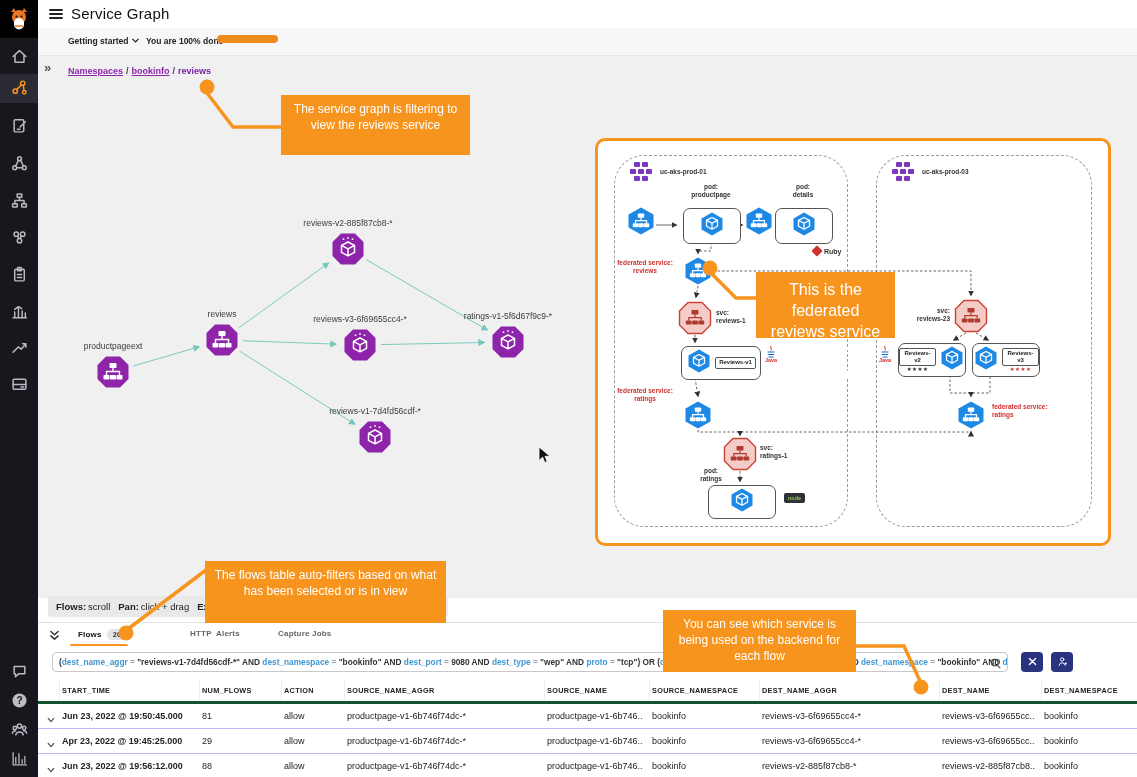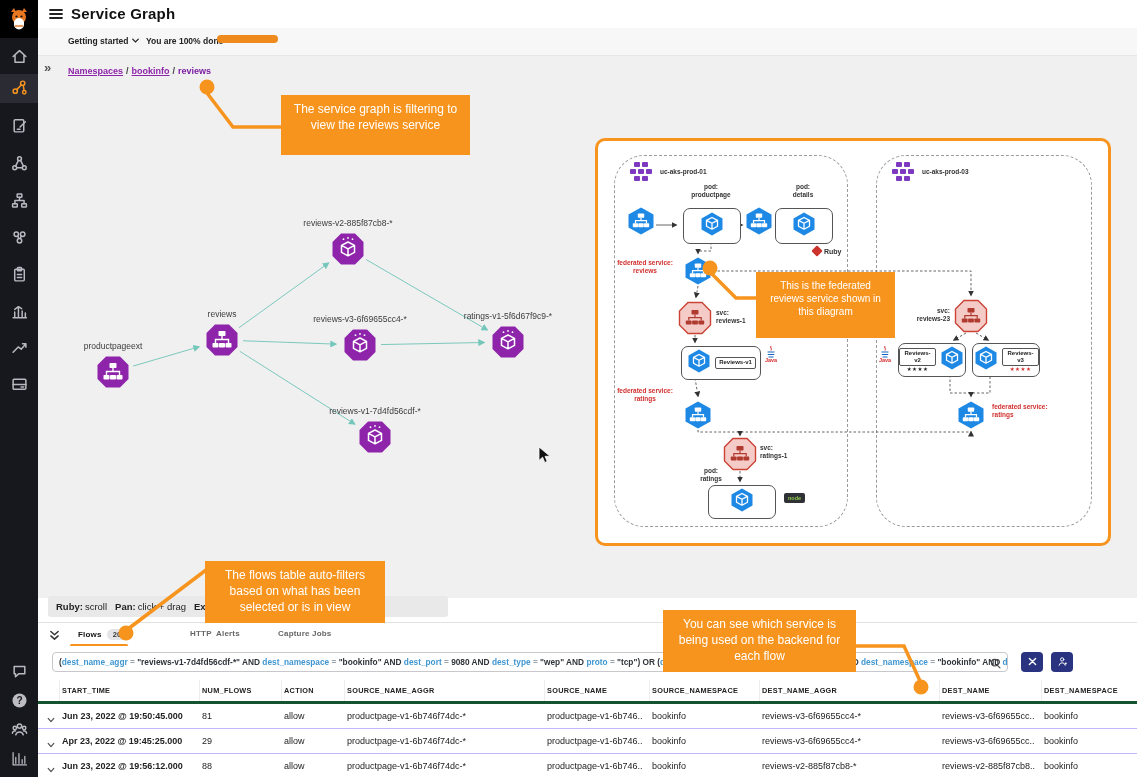--- a/index.html
+++ b/index.html
@@ -7,21 +7,21 @@
   
   #sidebar{position:absolute;left:0;top:0;width:38px;height:777px;background:#17171e;z-index:30}
   #logo{position:absolute;left:0;top:0;width:38px;height:38px;background:#000;display:flex;align-items:center;justify-content:center}
   .sitem{position:absolute;left:0;width:38px;height:30px;display:flex;align-items:center;justify-content:center;color:#b9b9c1;cursor:pointer}
   .sitem svg{width:17px;height:17px}
   .sitem.active{color:#f7941e}
   #active-bg{position:absolute;left:0;top:74px;width:38px;height:29px;background:#2b2b33}
   
   #topbar{position:absolute;left:38px;top:0;width:1099px;height:28px;background:#fff;border-bottom:1px solid #ececec;z-index:20}
   #burger{position:absolute;left:10px;top:6px;width:16px;height:16px;color:#222;cursor:pointer}
-  #title{position:absolute;left:33px;top:5px;font-size:15px;font-weight:700;color:#111;letter-spacing:.2px}
+  #title{position:absolute;left:33px;top:5px;font-size:15px;font-weight:400;color:#111;letter-spacing:.2px}
   #subbar{position:absolute;left:38px;top:28px;width:1099px;height:27px;background:#f7f7f8;border-bottom:1px solid #e7e7e8;z-index:20}
   #gs{position:absolute;left:30px;top:8px;font-size:8.5px;font-weight:700;color:#222;cursor:pointer}
   #gs svg{width:9px;height:9px;vertical-align:-1px;margin-left:3px}
   #prog-text{position:absolute;left:108px;top:8px;font-size:8.5px;font-weight:700;color:#222}
   #prog-bar{position:absolute;left:179px;top:7px;width:61px;height:8px;border-radius:5px;background:#ef8a1d}
   
   #canvas{position:absolute;left:38px;top:55px;width:1099px;height:543px;background:#f0f0f1;overflow:hidden}
   #collapse{position:absolute;left:6px;top:5px;font-size:13px;font-weight:700;color:#555;cursor:pointer}
   #crumbs{position:absolute;left:30px;top:11px;font-size:9px;font-weight:700}
   #crumbs a{color:#8e24aa;text-decoration:underline;cursor:pointer}
@@ -475,21 +475,21 @@
   </div>
 
   <span id="cursor">
     <svg width="13" height="18" viewBox="0 0 13 18">
         <path d="M1 1 L1 14.5 L4.6 11.2 L6.8 16.5 L9.2 15.4 L7 10.3 L12 10.3 Z" fill="#111" stroke="#fff" stroke-width="0.8"></path>
       </svg>
   </span>
 </div>
 
 <div id="gtoolbar">
-  <b>Ruby:</b>
+  <b>Flows:</b>
     <span>scroll</span>
   <b>Pan:</b>
     <span>click + drag</span>
   <b>Expand:</b>
 </div>
 
 <div id="tabsbar">
   <span id="tab-collapse"><svg viewBox="0 0 16 16" fill="none" stroke="currentColor" stroke-width="1.4" stroke-linecap="round" stroke-linejoin="round" width="100%" height="100%">
         <path d="M3.5 3 L8 7 L12.5 3 M3.5 8.5 L8 12.5 L12.5 8.5" stroke-width="1.8"></path>
       </svg></span>
@@ -589,15 +589,15 @@
     <polyline points="856,646 904,646 920,681"></polyline>
   </g>
   <g fill="#f7941e">
     <circle cx="207" cy="87" r="7.5"></circle>
       <circle cx="710" cy="268" r="7.5"></circle>
     <circle cx="126" cy="633" r="7.5"></circle>
       <circle cx="921" cy="687" r="7.5"></circle>
   </g>
 </svg>
 <div class="callout" style="left:281px;top:95px;width:189px;height:60px">The service graph is filtering to view the reviews service</div>
-<div class="callout" style="left:756px;top:272px;width:139px;height:66px;font-size:10px">This is the federated reviews service shown in this diagram</div>
-<div class="callout" style="left:205px;top:561px;width:180px;height:62px">The flows table auto-filters based on what has been selected or is in view</div>
+<div class="callout" style="left:756px;top:272px;width:139px;height:66px;font-size:16px">This is the federated reviews service shown in this diagram</div>
+<div class="callout" style="left:205px;top:561px;width:241px;height:62px">The flows table auto-filters based on what has been selected or is in view</div>
 <div class="callout" style="left:663px;top:610px;width:193px;height:62px">You can see which service is being used on the backend for each flow</div>
 
 </body></html>

